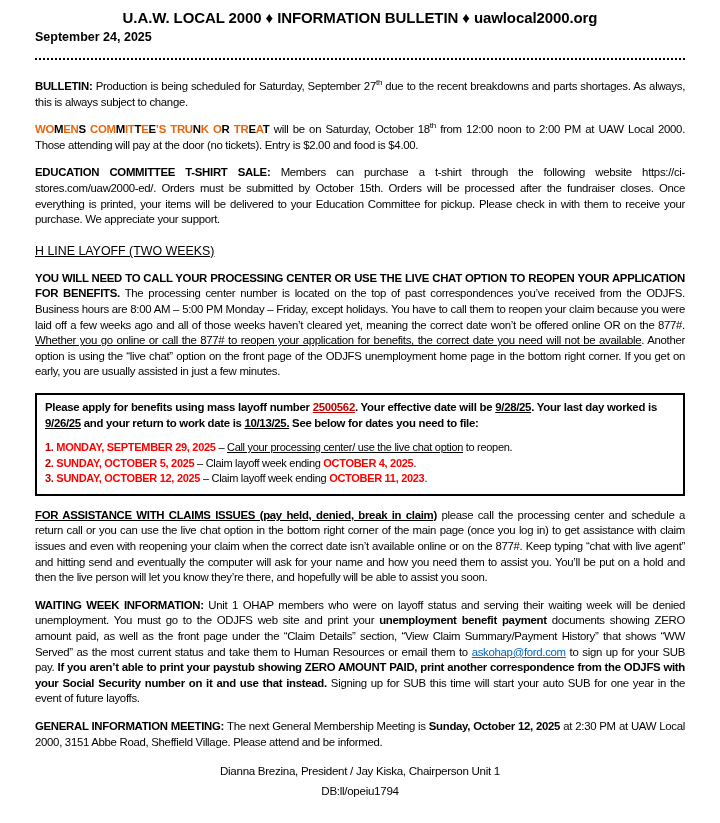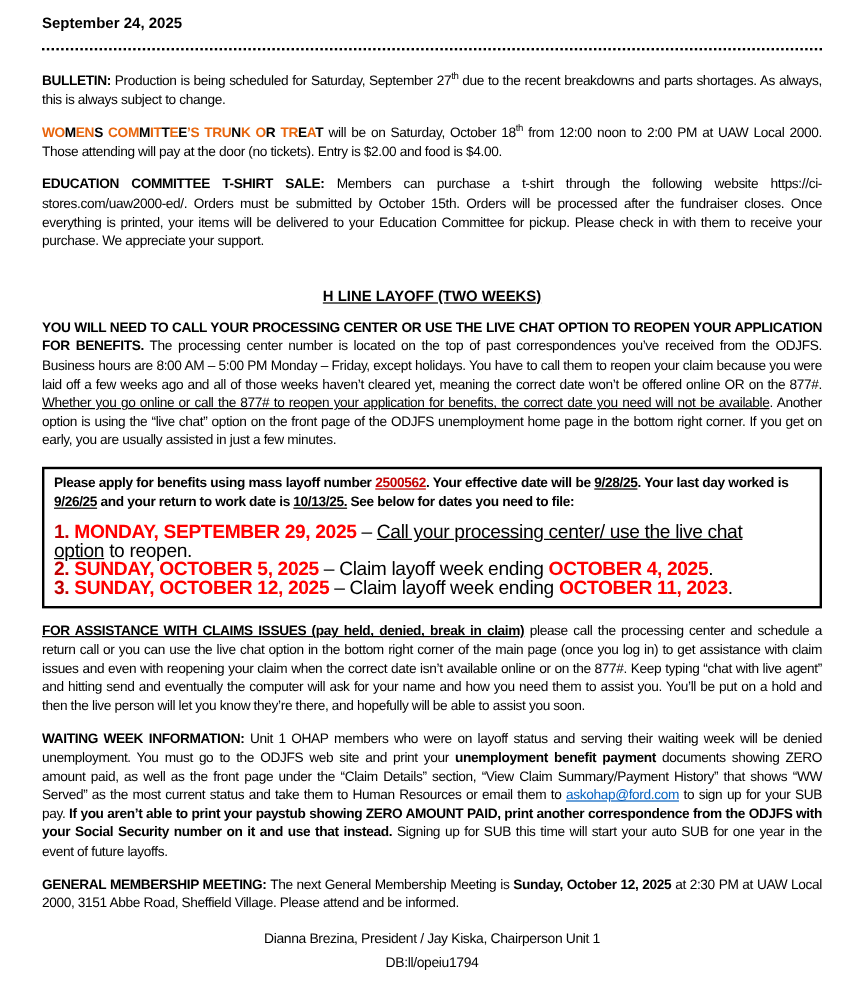--- a/index.html
+++ b/index.html
@@ -3,36 +3,37 @@
 <meta charset="utf-8">
 <style>
   html,body{margin:0;padding:0;background:#fff;}
   body{width:720px;height:823px;overflow:hidden;font-family:"Liberation Sans",sans-serif;color:#000;}
   .page{padding:9px 35px 0 35px;}
   .doc-title{text-align:center;font-weight:bold;font-size:15px;line-height:18px;letter-spacing:-0.1px;}
   .doc-date{text-align:left;font-weight:bold;font-size:12.5px;line-height:15px;margin-top:3px;}
   .divider{border-top:2px dotted #000;margin-top:13px;height:0;}
   .para{font-size:11.4px;line-height:15.6px;letter-spacing:-0.3px;text-align:justify;margin-top:12px;}
   .para.first{margin-top:19px;}
-  .section-heading{text-align:center;font-weight:bold;font-size:12.4px;line-height:16px;margin-top:29px;margin-bottom:3px;}
+  .section-heading{text-align:left;font-weight:normal;font-size:12.4px;line-height:16px;margin-top:15px;margin-bottom:3px;}
   .section-heading span{text-decoration:underline;}
   .notice-box{border:2px solid #000;margin-top:13px;padding:5px 26px 7px 8px;}
   .notice-box .intro{font-size:11.4px;line-height:15.6px;letter-spacing:-0.3px;text-align:justify;font-weight:bold;}
   .notice-box .list{margin-top:9px;}
-  .notice-box .list-item{font-size:16px;line-height:15.6px;letter-spacing:-0.3px;}
+  .notice-box .list-item{font-size:11px;line-height:15.6px;letter-spacing:-0.3px;}
   .footer-sig{text-align:center;font-size:11.6px;letter-spacing:-0.3px;margin-top:14px;}
   .footer-code{text-align:center;font-size:11.6px;letter-spacing:-0.3px;margin-top:7px;}
   sup{font-size:8px;vertical-align:super;line-height:0;}
   a.email{cursor:pointer;}
 </style>
 </head>
 <body>
 
 <div class="page">
 
+  <div class="doc-title">U.A.W. LOCAL 2000 ♦ INFORMATION BULLETIN ♦ uawlocal2000.org</div>
   <div class="doc-date">September 24, 2025</div>
 
   <div class="divider"></div>
 
   <div class="para first"><span style="font-weight: bold;">BULLETIN:</span><span> Production is being scheduled for Saturday, September 27</span><sup>th</sup><span> due to the recent breakdowns and parts shortages. As always, this is always subject to change.</span></div>
 
   <div class="para"><span style="font-weight: bold; color: rgb(232, 101, 12);">WO</span><span style="font-weight: bold;">M</span><span style="font-weight: bold; color: rgb(232, 101, 12);">EN</span><span style="font-weight: bold;">S</span><span style="font-weight: bold; color: rgb(232, 101, 12);"> COM</span><span style="font-weight: bold;">M</span><span style="font-weight: bold; color: rgb(232, 101, 12);">IT</span><span style="font-weight: bold;">T</span><span style="font-weight: bold; color: rgb(232, 101, 12);">E</span><span style="font-weight: bold;">E</span><span style="font-weight: bold; color: rgb(232, 101, 12);">’S TRU</span><span style="font-weight: bold;">N</span><span style="font-weight: bold; color: rgb(232, 101, 12);">K O</span><span style="font-weight: bold;">R</span><span style="font-weight: bold; color: rgb(232, 101, 12);"> TR</span><span style="font-weight: bold;">E</span><span style="font-weight: bold; color: rgb(232, 101, 12);">A</span><span style="font-weight: bold;">T</span><span> will be on Saturday, October 18</span><sup>th</sup><span> from 12:00 noon to 2:00 PM at UAW Local 2000. Those attending will pay at the door (no tickets). Entry is $2.00 and food is $4.00.</span></div>
 
   <div class="para"><span style="font-weight: bold;">EDUCATION COMMITTEE T-SHIRT SALE:</span><span> Members can purchase a t-shirt through the following website https://ci-stores.com/uaw2000-ed/. Orders must be submitted by October 15th. Orders will be processed after the fundraiser closes. Once everything is printed, your items will be delivered to your Education Committee for pickup. Please check in with them to receive your purchase. We appreciate your support.</span></div>
 
@@ -46,18 +47,18 @@
       <div class="list-item"><span style="font-weight: bold; color: rgb(192, 0, 0);">1. </span><span style="font-weight: bold; color: rgb(255, 0, 0);">MONDAY, SEPTEMBER 29, 2025</span><span> – </span><span style="text-decoration: underline;">Call your processing center/ use the live chat option</span><span> to reopen.</span></div>
       <div class="list-item"><span style="font-weight: bold; color: rgb(192, 0, 0);">2. </span><span style="font-weight: bold; color: rgb(255, 0, 0);">SUNDAY, OCTOBER 5, 2025</span><span> – Claim layoff week ending </span><span style="font-weight: bold; color: rgb(255, 0, 0);">OCTOBER 4, 2025</span><span>.</span></div>
       <div class="list-item"><span style="font-weight: bold; color: rgb(192, 0, 0);">3. </span><span style="font-weight: bold; color: rgb(255, 0, 0);">SUNDAY, OCTOBER 12, 2025</span><span> – Claim layoff week ending </span><span style="font-weight: bold; color: rgb(255, 0, 0);">OCTOBER 11, 2023</span><span>.</span></div>
     </div>
   </div>
 
   <div class="para"><span style="font-weight: bold; text-decoration: underline;">FOR ASSISTANCE WITH CLAIMS ISSUES (pay held, denied, break in claim)</span><span> please call the processing center and schedule a return call or you can use the live chat option in the bottom right corner of the main page (once you log in) to get assistance with claim issues and even with reopening your claim when the correct date isn’t available online or on the 877#. Keep typing “chat with live agent” and hitting send and eventually the computer will ask for your name and how you need them to assist you. You’ll be put on a hold and then the live person will let you know they’re there, and hopefully will be able to assist you soon.</span></div>
 
   <div class="para"><span style="font-weight: bold;">WAITING WEEK INFORMATION:</span><span> Unit 1 OHAP members who were on layoff status and serving their waiting week will be denied unemployment. You must go to the ODJFS web site and print your </span><span style="font-weight: bold;">unemployment benefit payment</span><span> documents showing ZERO amount paid, as well as the front page under the “Claim Details” section, “View Claim Summary/Payment History” that shows “WW Served” as the most current status and take them to Human Resources or email them to </span><a class="email" style="color: rgb(5, 99, 193); text-decoration: underline;">askohap@ford.com</a><span> to sign up for your SUB pay. </span><span style="font-weight: bold;">If you aren’t able to print your paystub showing ZERO AMOUNT PAID, print another correspondence from the ODJFS with your Social Security number on it and use that instead.</span><span> Signing up for SUB this time will start your auto SUB for one year in the event of future layoffs.</span></div>
 
-  <div class="para"><span style="font-weight: bold;">GENERAL MEMBERSHIP MEETING:</span><span> The next General Membership Meeting is </span><span style="font-weight: bold;">Sunday, October 12, 2025</span><span> at 2:30 PM at UAW Local 2000, 3151 Abbe Road, Sheffield Village. Please attend and be informed.</span></div>
+  <div class="para"><span style="font-weight: bold;">GENERAL INFORMATION MEETING:</span><span> The next General Membership Meeting is </span><span style="font-weight: bold;">Sunday, October 12, 2025</span><span> at 2:30 PM at UAW Local 2000, 3151 Abbe Road, Sheffield Village. Please attend and be informed.</span></div>
 
   <div class="footer-sig">Dianna Brezina, President / Jay Kiska, Chairperson Unit 1</div>
   <div class="footer-code">DB:ll/opeiu1794</div>
 
 </div>
 
 </body></html>

